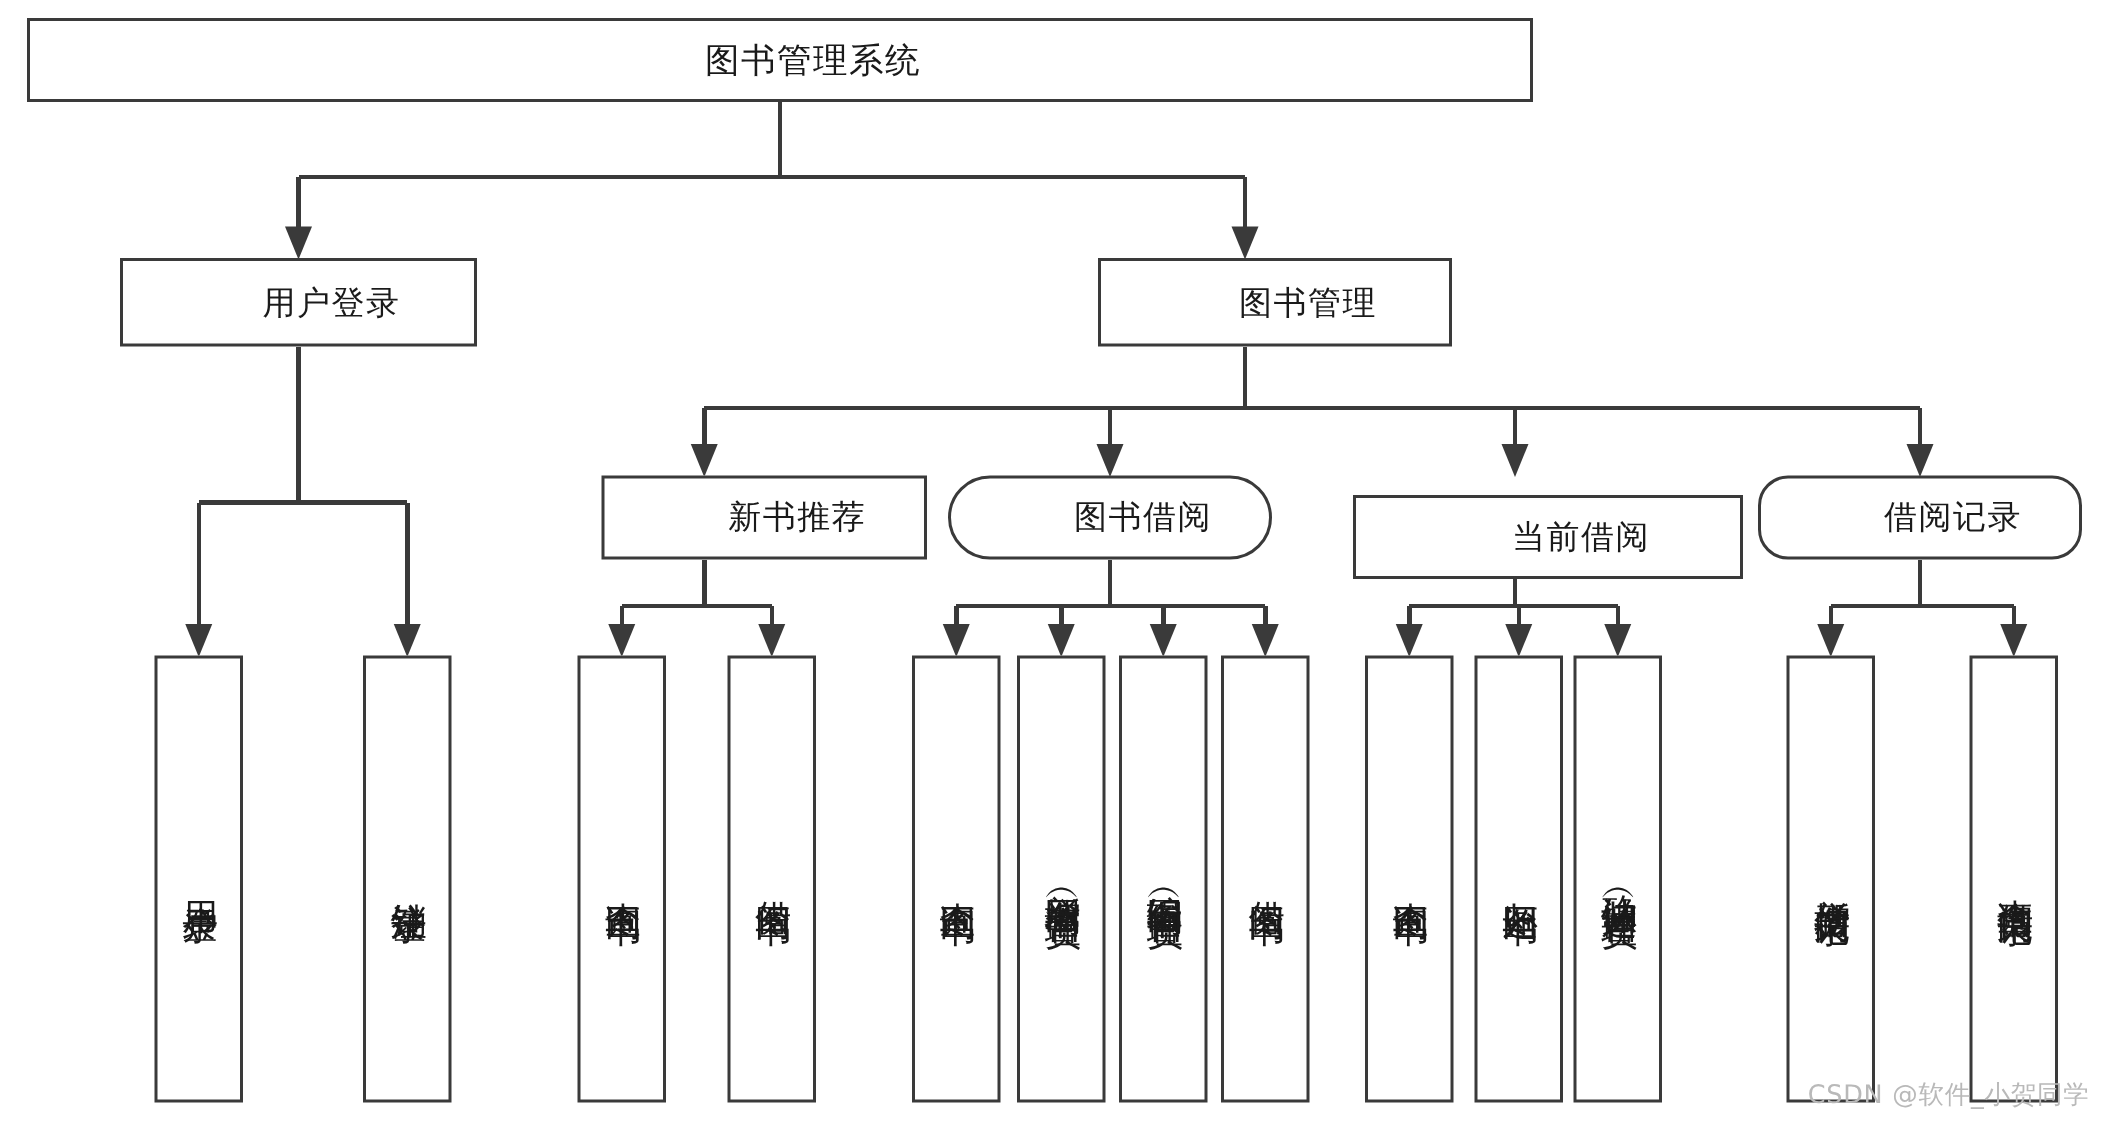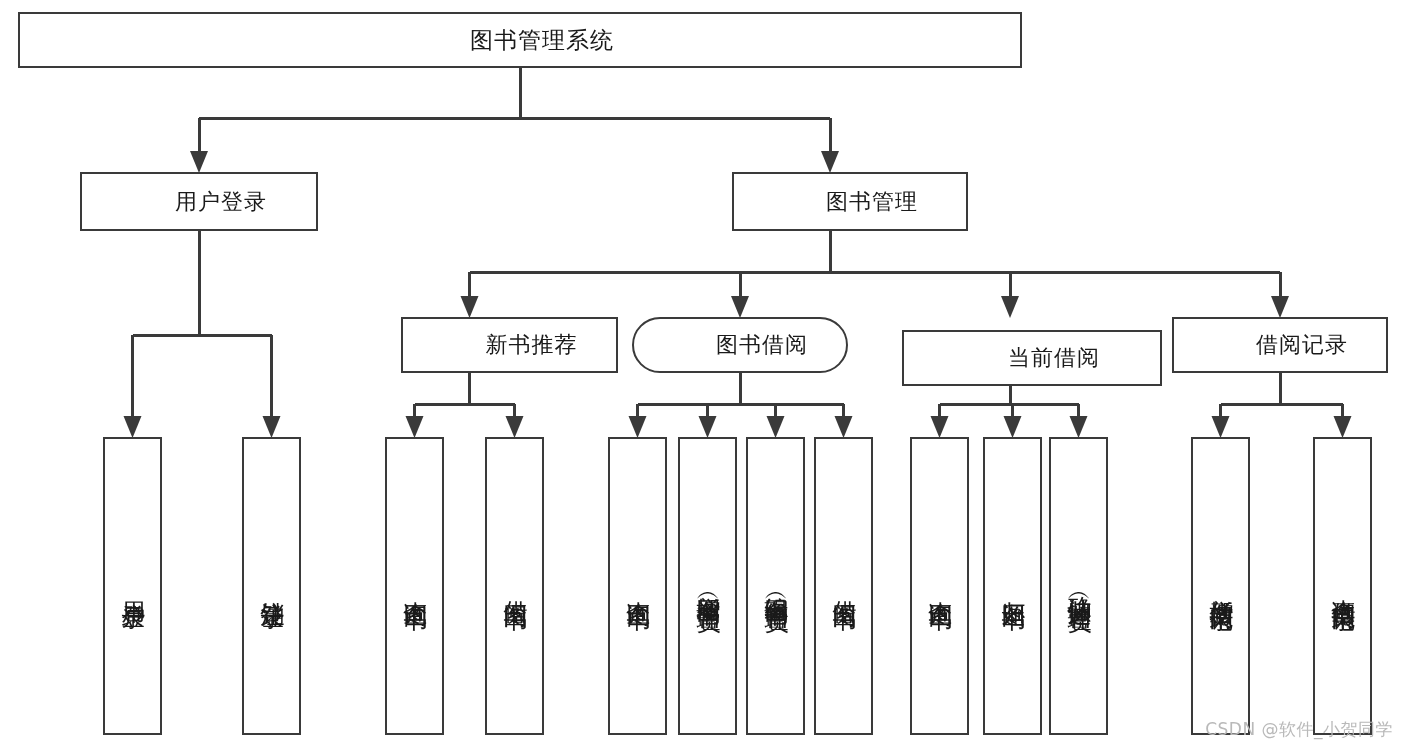--- a/index.html
+++ b/index.html
@@ -130,21 +130,21 @@
     </svg>
 
   <div class="node horiz root" style="left: 18px; top: 12px; width: 1004px; height: 56px;">图书管理系统</div>
 
   <div class="node horiz" style="left: 80px; top: 172px; width: 238px; height: 59px;">用户登录</div>
   <div class="node horiz" style="left: 712px; top: 172px; width: 236px; height: 59px; margin-left: 20px;">图书管理</div>
 
   <div class="node horiz" style="left: 361px; top: 317px; width: 217px; height: 56px; margin-left: 40px;">新书推荐</div>
   <div class="node horiz" style="left: 632px; top: 317px; width: 216px; height: 56px; border-radius: 28px;">图书借阅</div>
   <div class="node horiz" style="left: 902px; top: 330px; width: 260px; height: 56px;">当前借阅</div>
-  <div class="node horiz" style="left: 1172px; top: 317px; width: 216px; height: 56px;">借阅记录</div>
+  <div class="node horiz" style="left: 1172px; top: 317px; width: 216px; height: 56px; border-radius: 20px;">借阅记录</div>
 
   <div class="node vert" style="left: 103px; top: 437px; width: 59px; height: 298px;">
       <span class="vtext">用户登录</span>
     </div>
   <div class="node vert" style="left: 242px; top: 437px; width: 59px; height: 298px;">
       <span class="vtext">注销登录</span>
     </div>
   <div class="node vert" style="left: 385px; top: 437px; width: 59px; height: 298px;">
       <span class="vtext">查询图书</span>
     </div>

